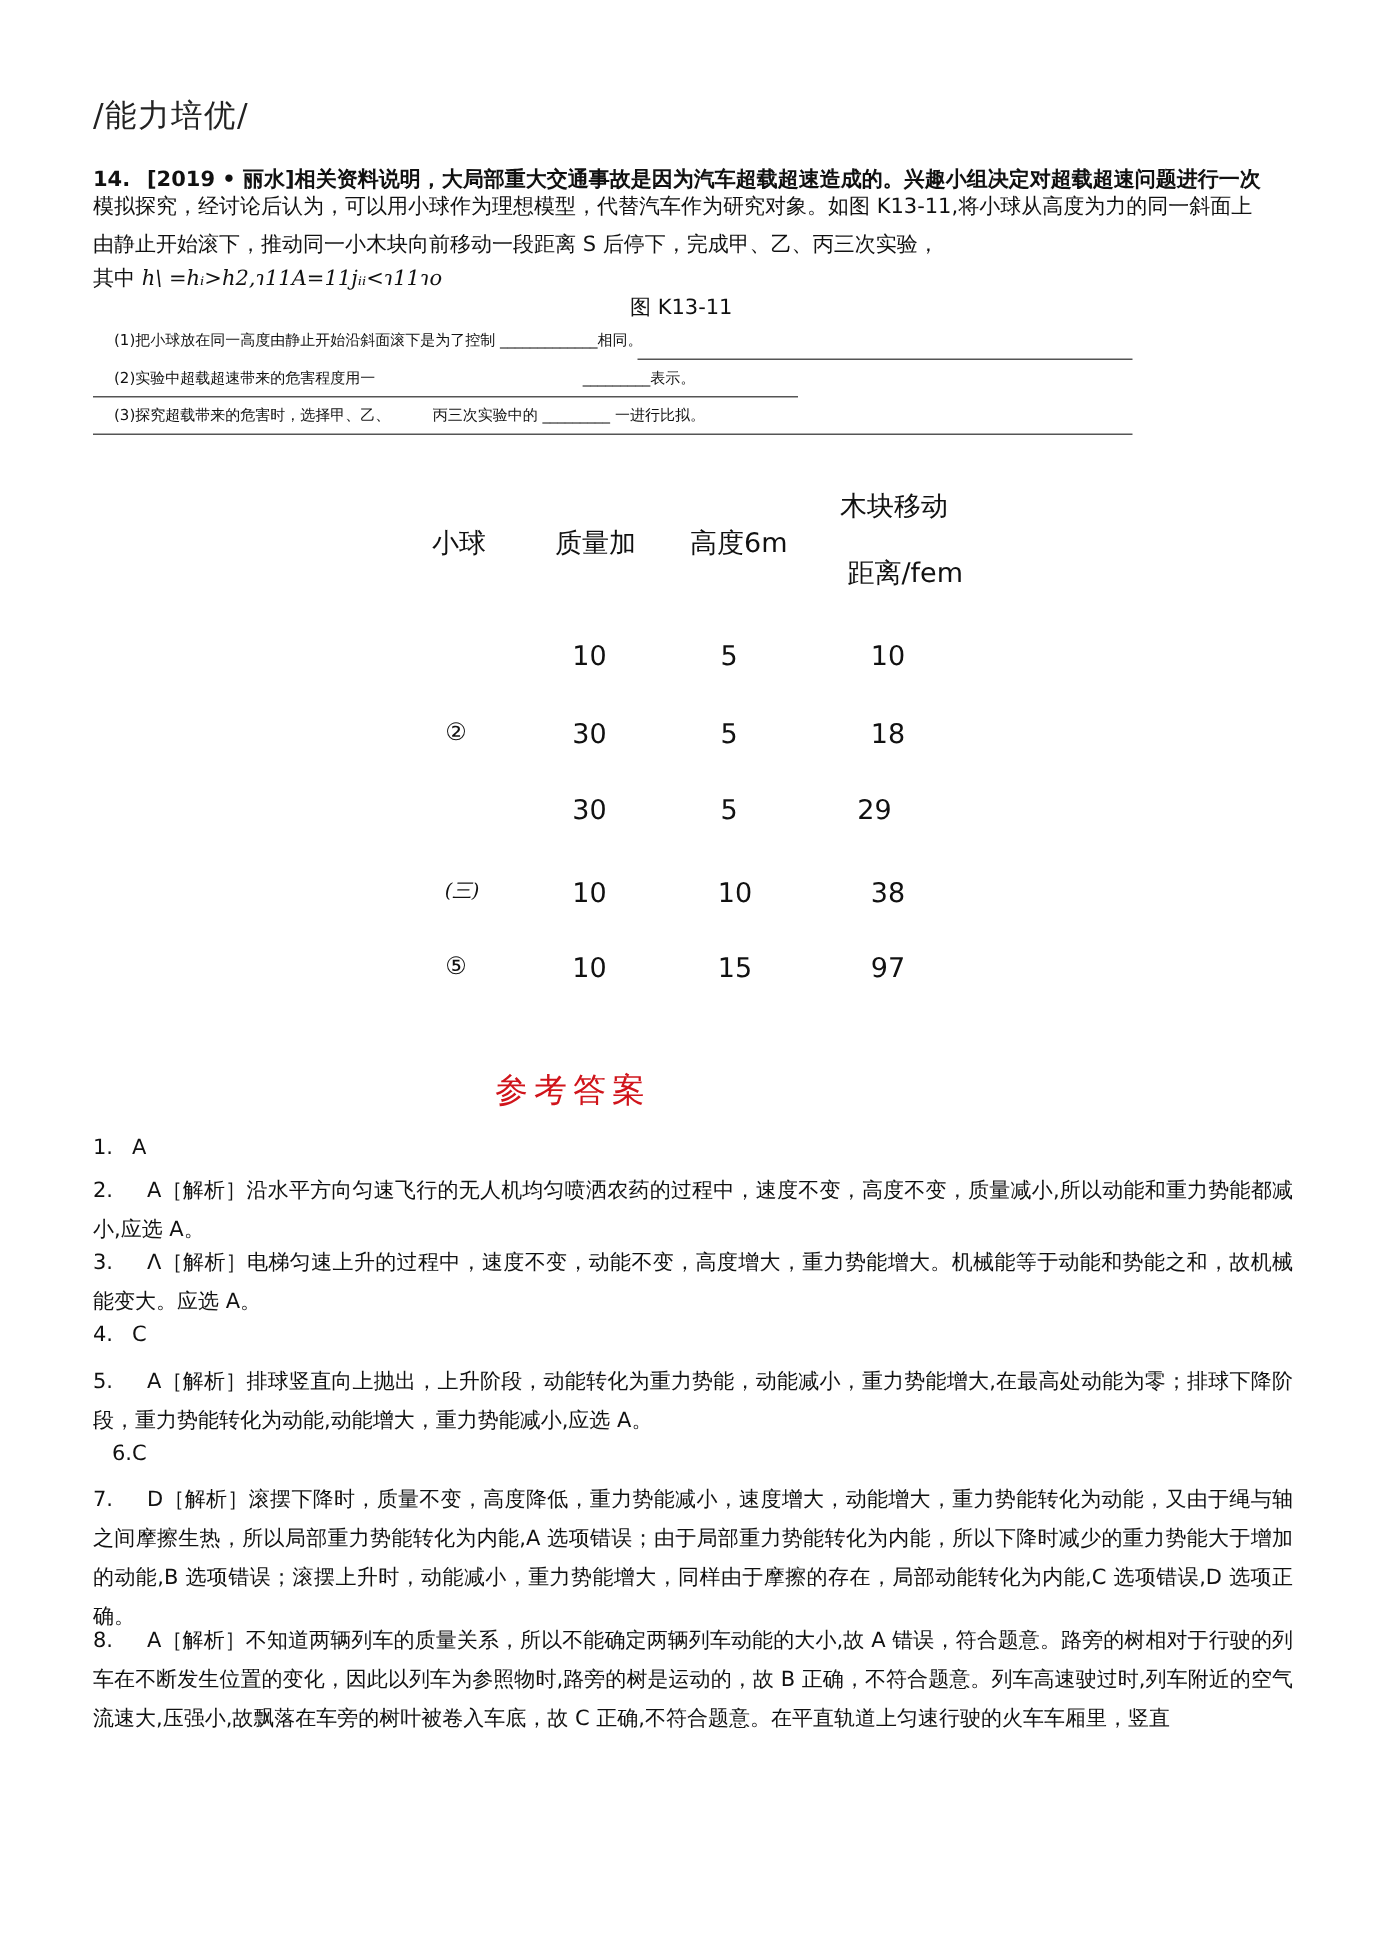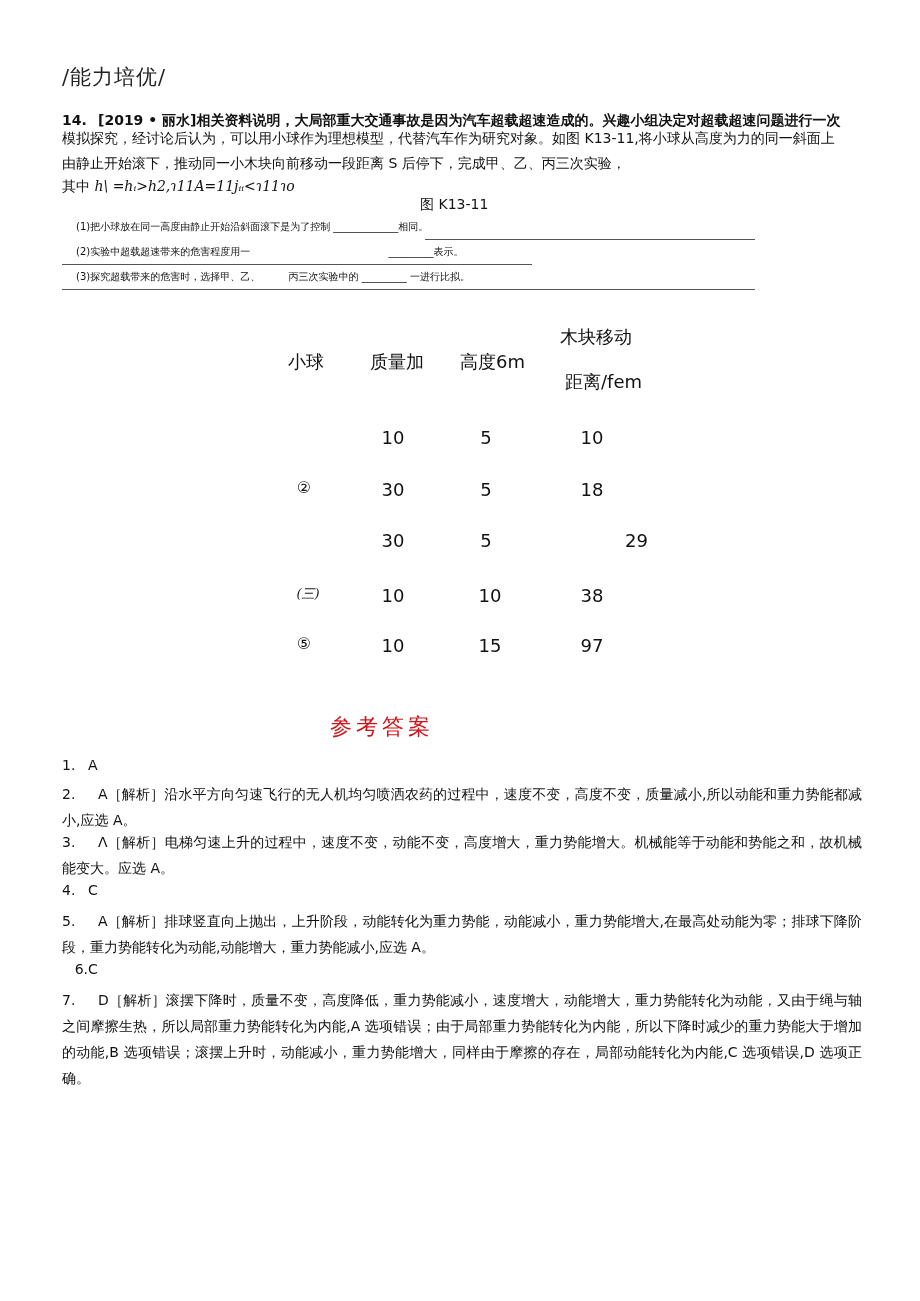--- a/index.html
+++ b/index.html
@@ -85,21 +85,21 @@
     <div class="abs td" style="left:562px; top:427px;">10</div>
 
     <div class="abs td" style="left:274px; top:478px; font-size:16px;">②</div>
     <div class="abs td" style="left:363px; top:479px;">30</div>
     <div class="abs td" style="left:456px; top:479px;">5</div>
     <div class="abs td" style="left:562px; top:479px;">18</div>
 
     <div class="abs td" style="left:274px; top:530px;"></div>
     <div class="abs td" style="left:363px; top:530px;">30</div>
     <div class="abs td" style="left:456px; top:530px;">5</div>
-    <div class="abs td" style="left:588px; top:530px;text-align:right;">29</div>
+    <div class="abs td" style="left:553px; top:530px;">29</div>
 
     <div class="abs td ital" style="left:278px; top:585px; font-size:13px;">(三)</div>
     <div class="abs td" style="left:363px; top:585px;">10</div>
     <div class="abs td" style="left:460px; top:585px;">10</div>
     <div class="abs td" style="left:562px; top:585px;">38</div>
 
     <div class="abs td" style="left:274px; top:634px; font-size:16px;">⑤</div>
     <div class="abs td" style="left:363px; top:635px;">10</div>
     <div class="abs td" style="left:460px; top:635px;">15</div>
     <div class="abs td" style="left:562px; top:635px;">97</div>
@@ -129,14 +129,17 @@
   </div>
 
   <div class="abs p" style="left:62px; top:957px;text-align:right;">
     <span class="ans-num" style="width:26px;">6.</span><span>C</span>
   </div>
 
   <div class="para" style="top:987px;">
     <span class="ans-num">7.</span><span>D［解析］滚摆下降时，质量不变，高度降低，重力势能减小，速度增大，动能增大，重力势能转化为动能，又由于绳与轴之间摩擦生热，所以局部重力势能转化为内能,A 选项错误；由于局部重力势能转化为内能，所以下降时减少的重力势能大于增加的动能,B 选项错误；滚摆上升时，动能减小，重力势能增大，同样由于摩擦的存在，局部动能转化为内能,C 选项错误,D 选项正确。</span>
   </div>
 
+  <div class="para" style="top:1081px;">
+    <span class="ans-num">8.</span><span>A［解析］不知道两辆列车的质量关系，所以不能确定两辆列车动能的大小,故 A 错误，符合题意。路旁的树相对于行驶的列车在不断发生位置的变化，因此以列车为参照物时,路旁的树是运动的，故 B 正确，不符合题意。列车高速驶过时,列车附近的空气流速大,压强小,故飘落在车旁的树叶被卷入车底，故 C 正确,不符合题意。在平直轨道上匀速行驶的火车车厢里，竖直</span>
+  </div>
 
 </div>
 
 </body></html>

